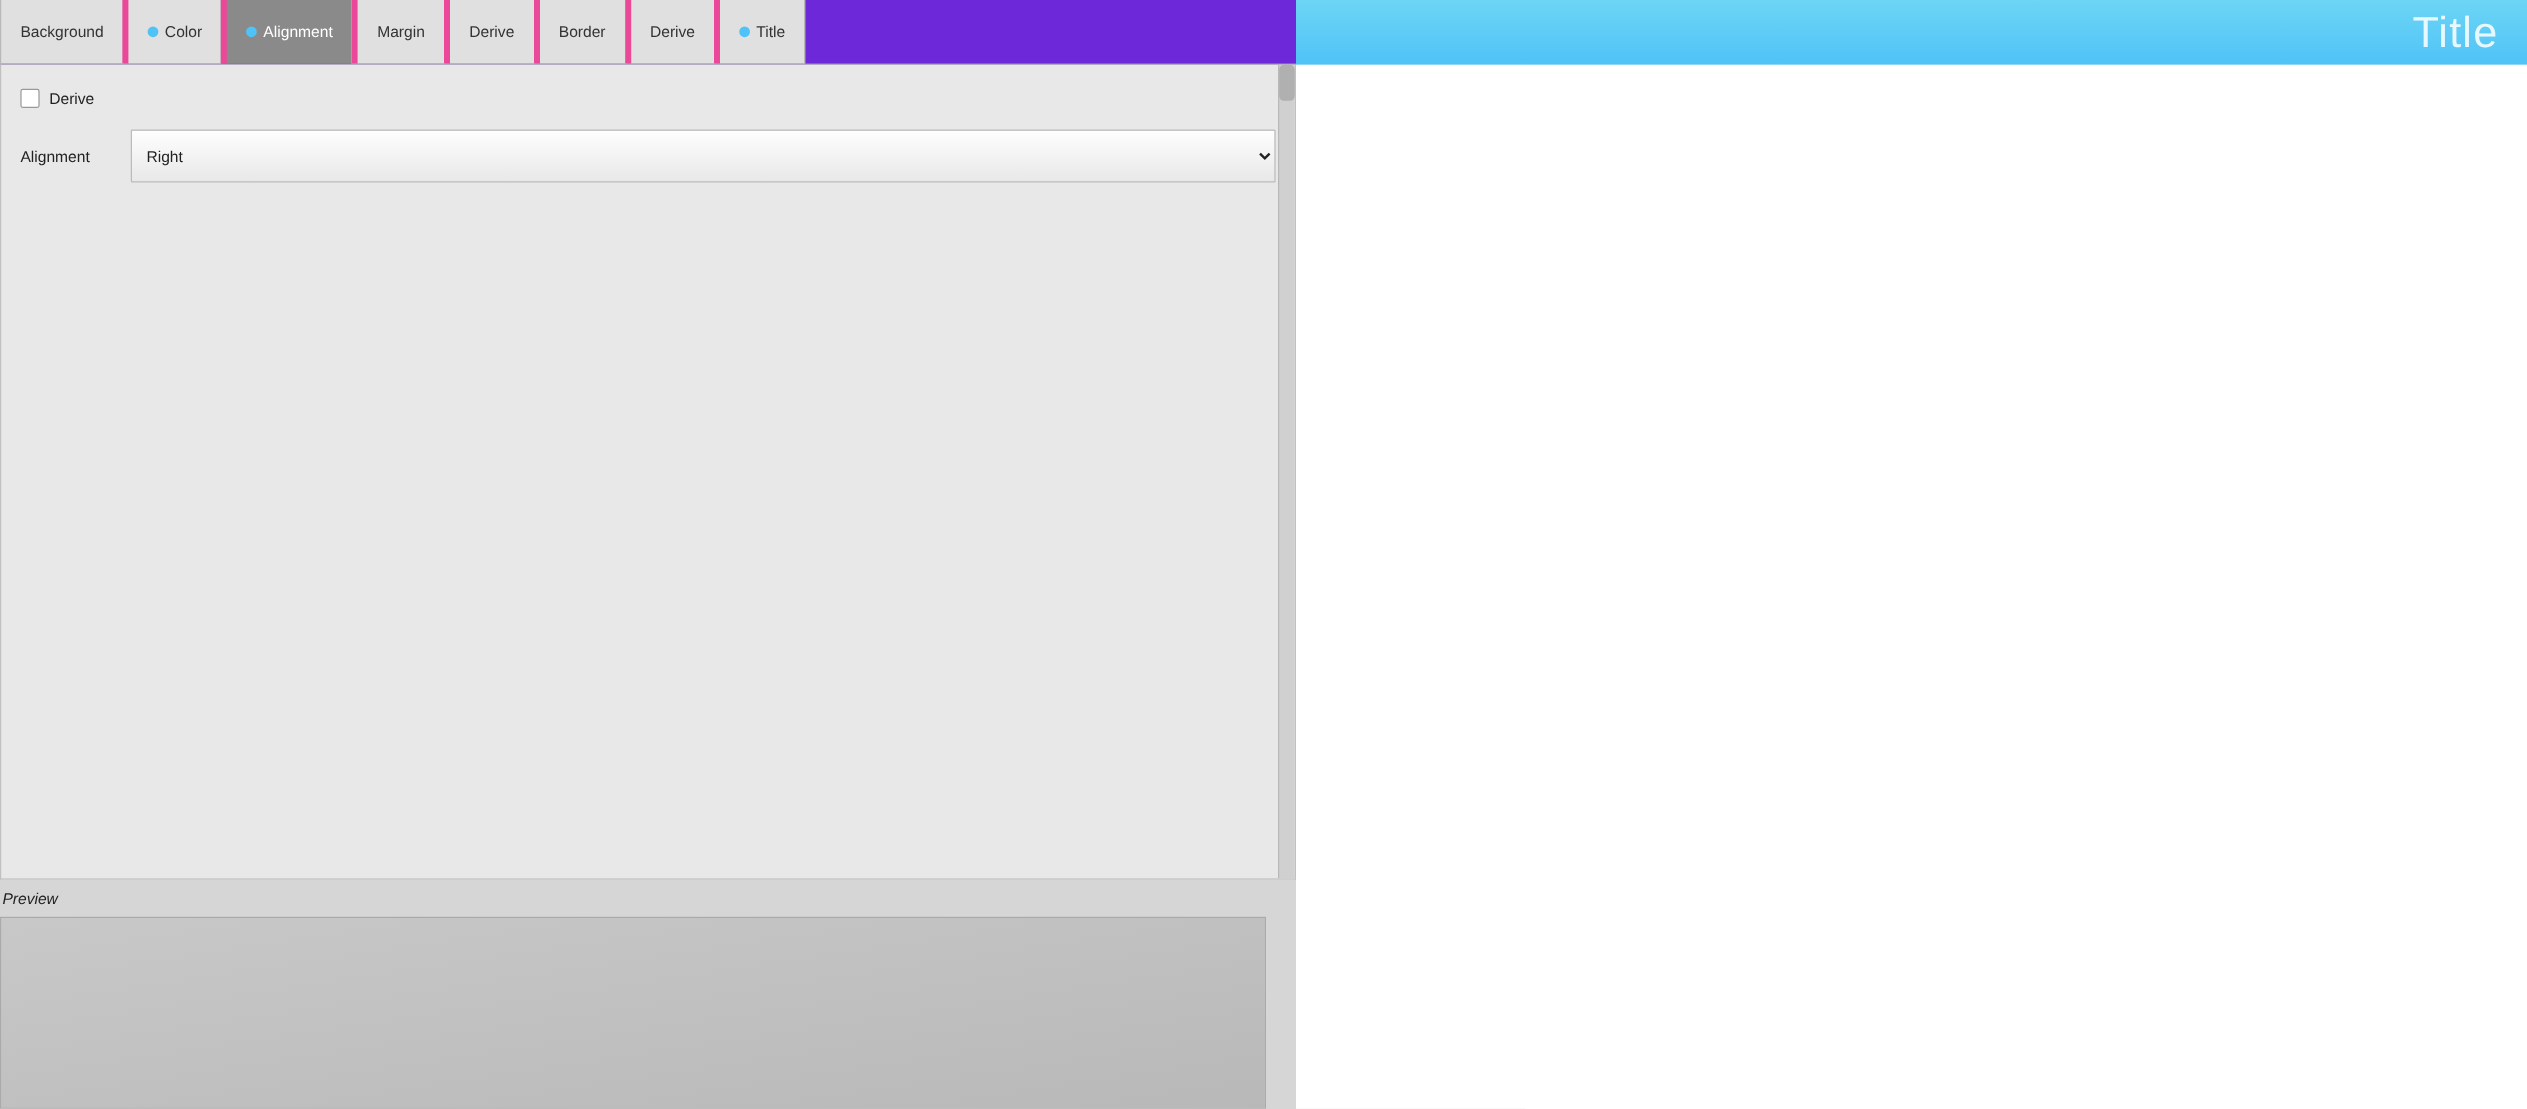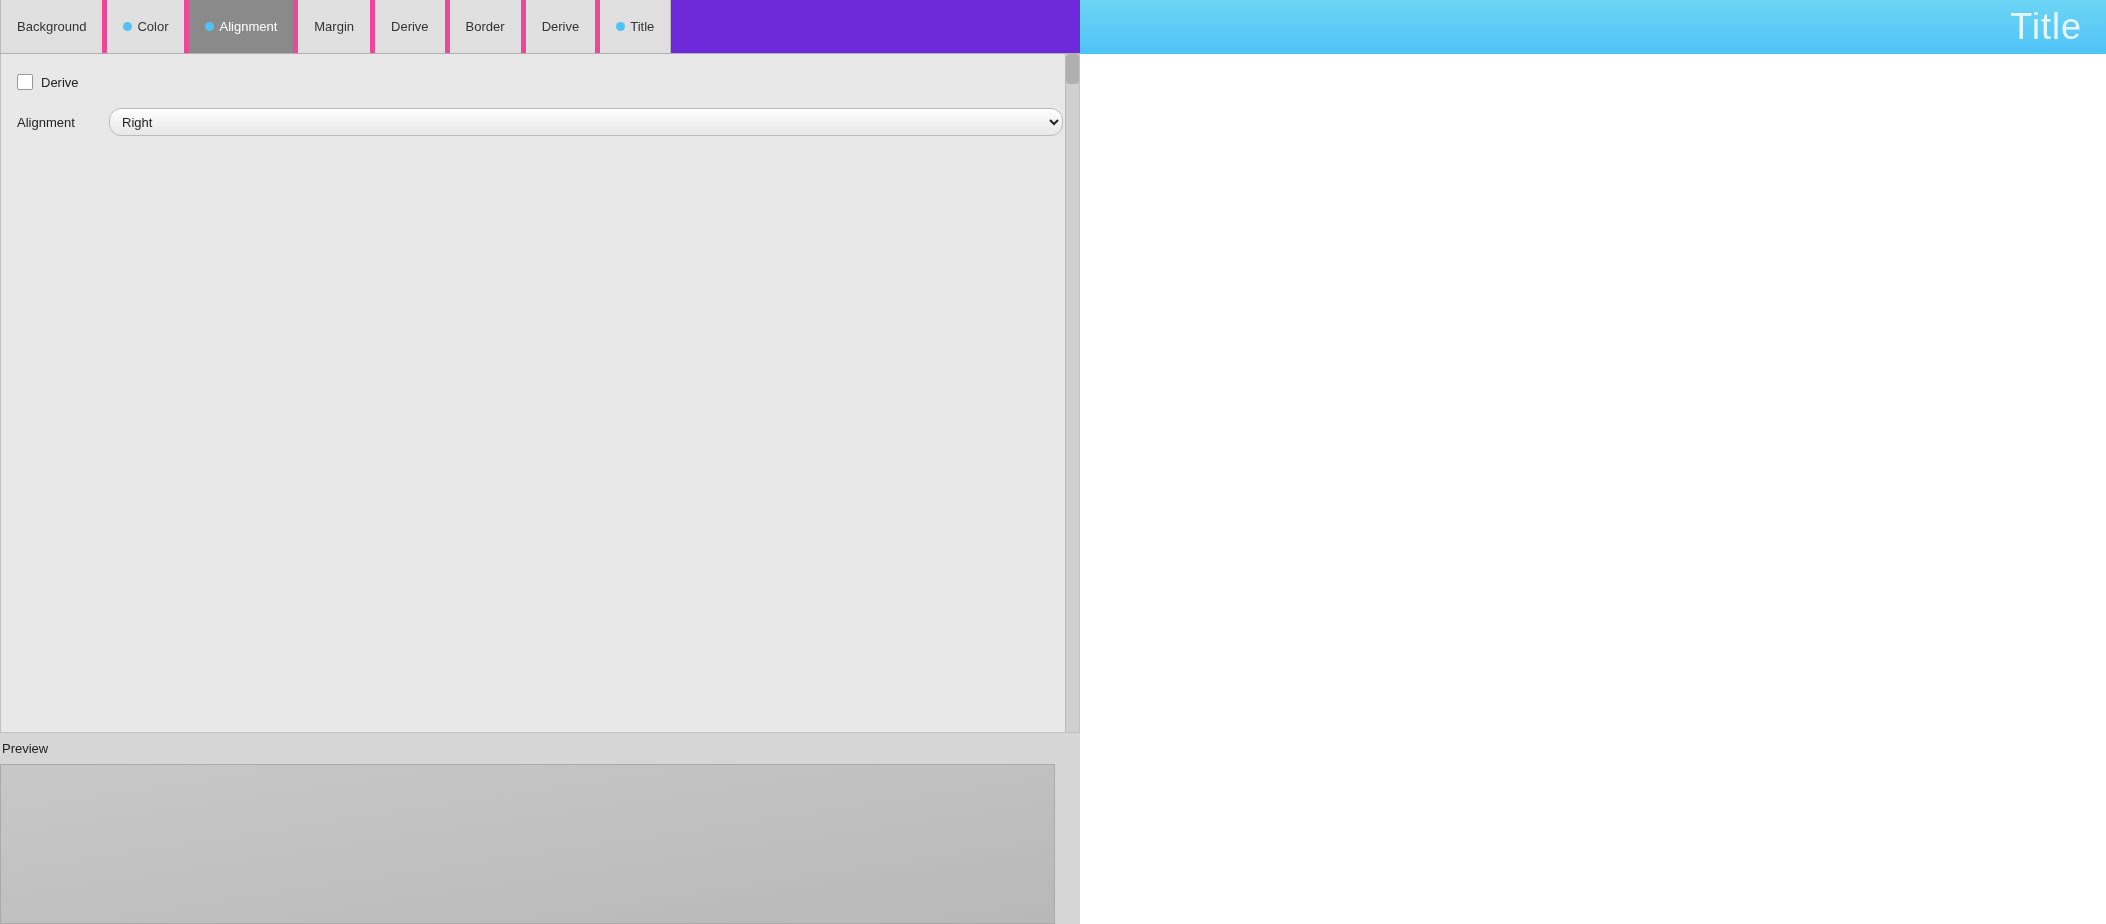--- a/index.html
+++ b/index.html
@@ -116,23 +116,23 @@
     }
 
     .alignment-label {
       font-size: 13px;
       color: #222;
       width: 80px;
     }
 
     .alignment-select {
       flex: 1;
-      height: 28px;
+      height: 44px;
       border: 1px solid #bbb;
-      border-radius: 12px;
+      border-radius: 1px;
       background: linear-gradient(to bottom, #fefefe, #e8e8e8);
       font-size: 13px;
       color: #222;
       padding: 0 8px;
       appearance: auto;
       -webkit-appearance: auto;
       cursor: pointer;
     }
 
     
@@ -149,20 +149,21 @@
     .scrollbar-thumb {
       width: 100%;
       height: 30px;
       background: #b0b0b0;
       border-radius: 4px;
     }
 
     
     .preview-section {
       padding: 8px 0 0 0;
+      font-style: italic;
     }
 
     .preview-label {
       font-size: 13px;
       color: #222;
       margin-bottom: 8px;
       padding-left: 2px;
     }
 
     .preview-box {

